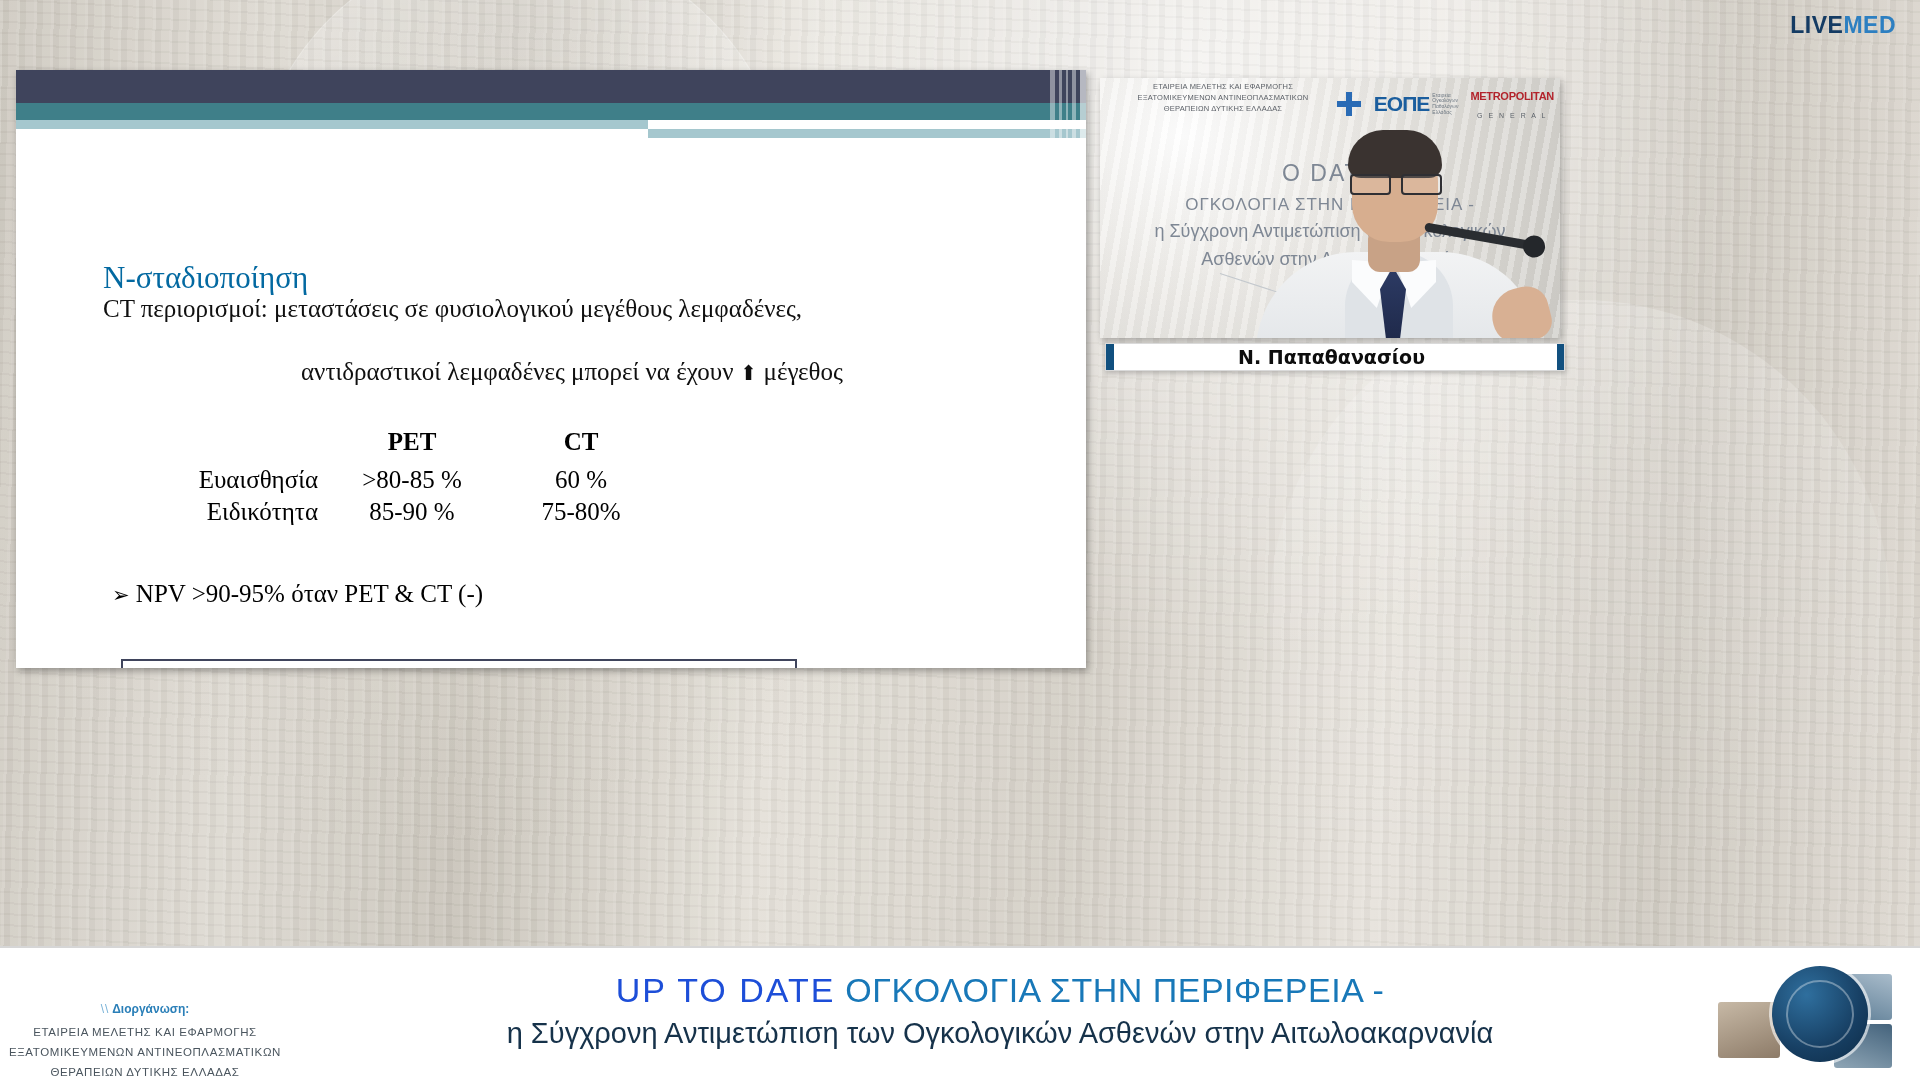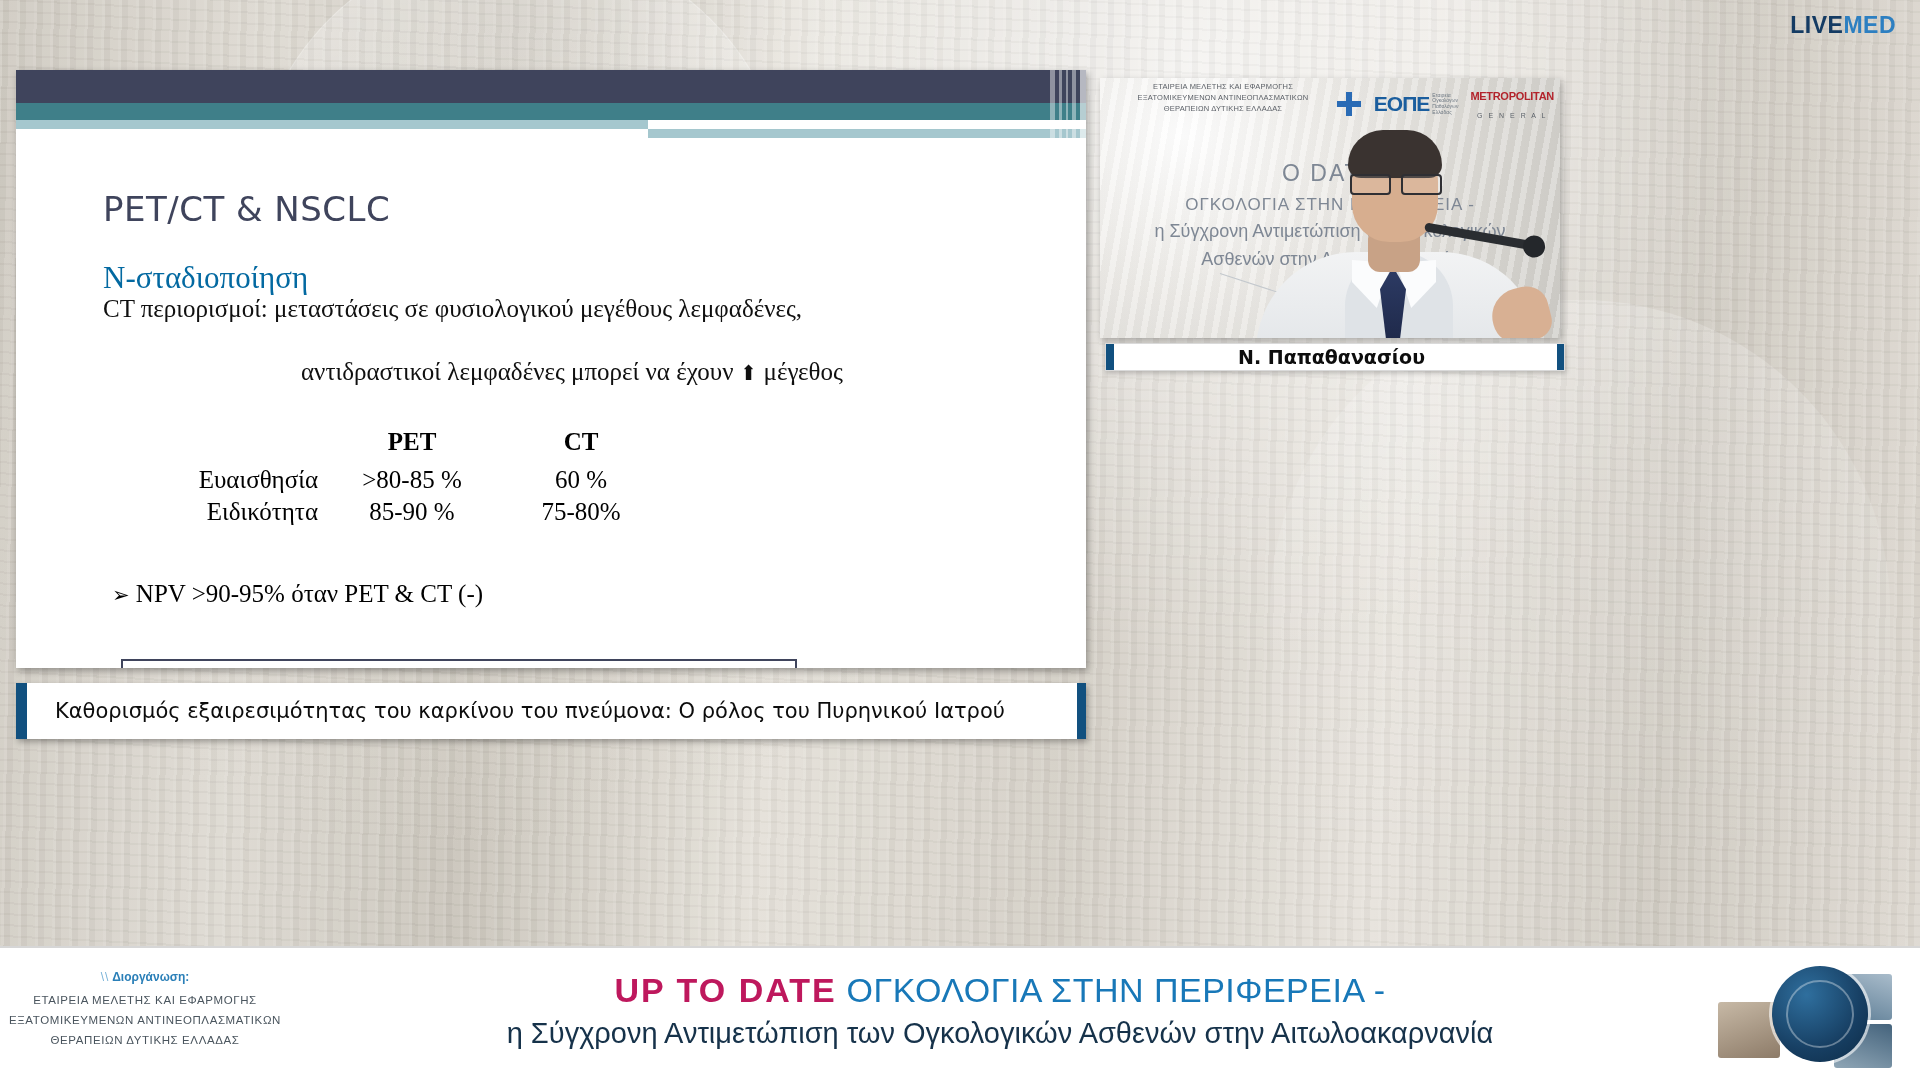--- a/index.html
+++ b/index.html
@@ -419,36 +419,36 @@
     border-top: 2px solid #d6d6d6;
   }
   .f-org {
     position: absolute;
     left: 0; top: 22px;
     width: 290px;
     text-align: center;
     color: #3b4751;
   }
   .f-org .dio {
-    font-size: 12px; font-weight: bold; color: #2a7fb8; margin-bottom: 6px;
+    font-size: 12px; font-weight: bold; color: #2a7fb8; margin-bottom: 6px; margin-top: 32px;
   }
   .f-org .dio .slashes { color: #79b3d8; font-weight: normal; letter-spacing: 1px; }
   .f-org .line {
     font-size: 11.5px; letter-spacing: .6px; line-height: 1.75; color: #4a555e;
   }
 
   .f-title {
     position: absolute;
     left: 300px; right: 220px; top: 24px;
     text-align: center;
   }
   .f-title .row1 {
     font-size: 34px; letter-spacing: .5px; line-height: 1.1; white-space: nowrap;
   }
-  .f-title .row1 .strong { color: #be185d; font-weight: bold; letter-spacing: 2px; }
+  .f-title .row1 .strong { color: #1d4ed8; font-weight: normal; letter-spacing: 2px; }
   .f-title .row1 .rest   { color: #1878b8; font-weight: normal; }
   .f-title .row2 {
     margin-top: 8px;
     font-size: 29px; color: #16324a; font-weight: normal; white-space: nowrap;
   }
 
   .f-emblem {
     position: absolute;
     right: 24px; top: 12px;
     width: 180px; height: 110px;
@@ -507,21 +507,20 @@
     <div class="vstripes">
       <i class="vs1"></i>
         <i class="vs2"></i>
         <i class="vs3"></i>
         <i class="vs4"></i>
         <i class="vs5"></i>
     </div>
 
     <div class="slide-body">
 
-      <div class="slide-title">PET/CT &amp; NSCLC</div>
 
       <div class="ln-sub serif">N-σταδιοποίηση</div>
 
       <div class="ln-ct1 serif">CT περιορισμοί: μεταστάσεις σε φυσιολογικού μεγέθους  λεμφαδένες,</div>
 
       <div class="ln-ct2 serif">
         <span>αντιδραστικοί λεμφαδένες μπορεί να έχουν </span><span class="uparrow">⬆</span><span> μέγεθος</span>
       </div>
 
       <table class="stats serif">
@@ -551,25 +550,20 @@
         <span>NPV &gt;90-95% όταν PET &amp; CT (-)</span>
       </div>
 
       <div class="callout-box">
         
       </div>
 
     </div>
   </div>
 
-  <div id="caption">
-    <span class="tick"></span>
-    <span class="captxt">Καθορισμός εξαιρεσιμότητας του καρκίνου του πνεύμονα: Ο ρόλος του Πυρηνικού Ιατρού</span>
-    <span class="tick-right"></span>
-  </div>
 
   <div id="video">
     <div class="vid-bg"></div>
 
     <div class="vid-org">
       <div>ΕΤΑΙΡΕΙΑ ΜΕΛΕΤΗΣ  ΚΑΙ  ΕΦΑΡΜΟΓΗΣ</div>
       <div>ΕΞΑΤΟΜΙΚΕΥΜΕΝΩΝ ΑΝΤΙΝΕΟΠΛΑΣΜΑΤΙΚΩΝ</div>
       <div>ΘΕΡΑΠΕΙΩΝ ΔΥΤΙΚΗΣ ΕΛΛΑΔΑΣ</div>
     </div>
 

